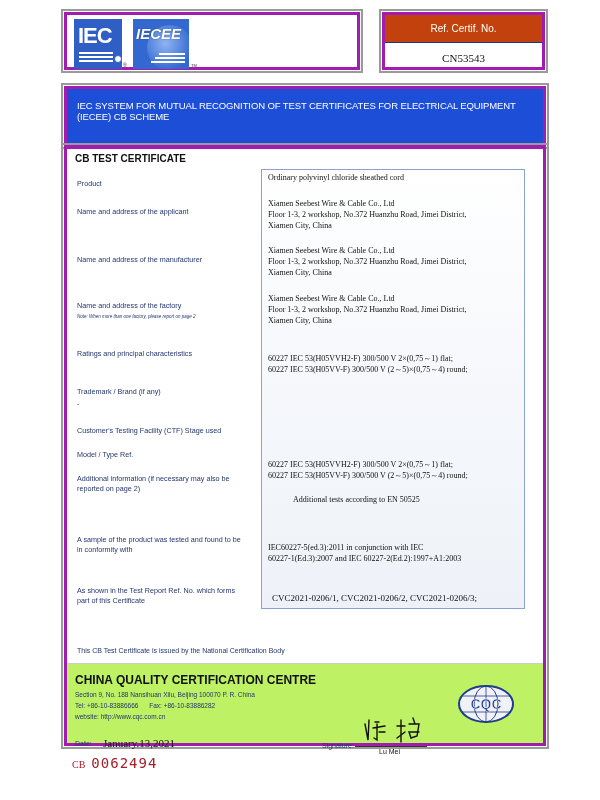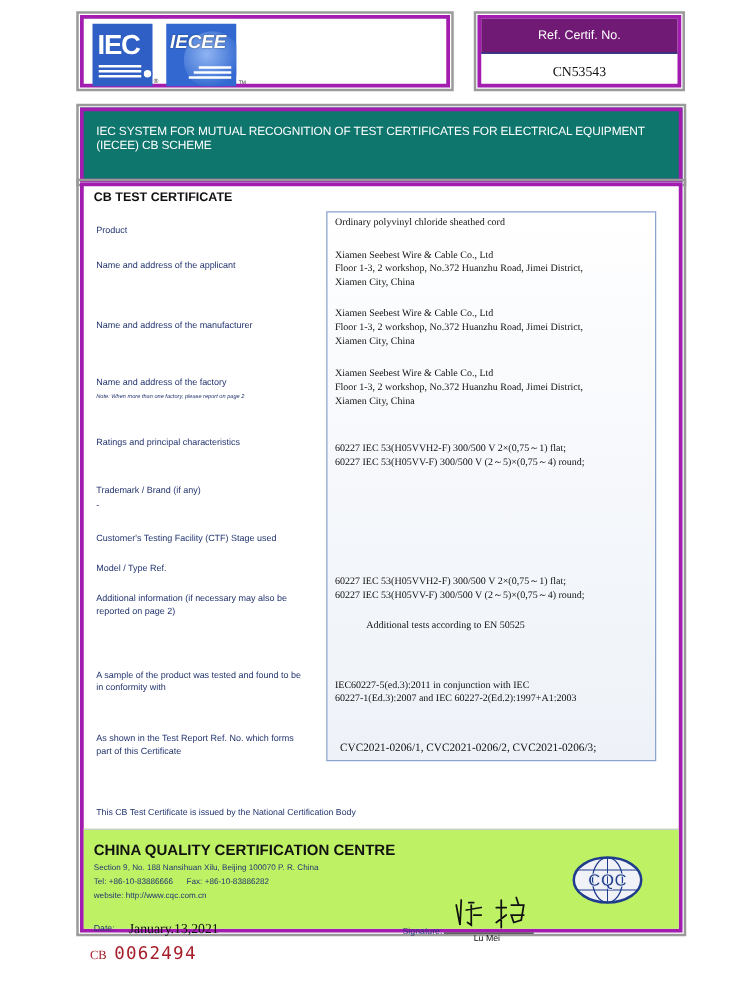--- a/index.html
+++ b/index.html
@@ -30,30 +30,30 @@
     overflow: hidden;
   }
   .logo-iecee .globe { position: absolute; left: 14px; top: 6px; width: 46px; height: 46px; border-radius: 50%; background: radial-gradient(circle at 40% 40%, #8fb4f2, #3268d0 70%); }
   .logo-iecee .txt { position: absolute; left: 3px; top: 6px; text-shadow: 0 0 1px #123; }
   .logo-iecee .line { position: absolute; right: 4px; height: 2px; background: #fff; }
   .reg-mark { position: absolute; left: 56px; top: 47px; font-size: 5px; color: #333; }
   .tm-mark { position: absolute; left: 124px; top: 48px; font-size: 4px; color: #333; }
 
   .ref-title {
     position: absolute; left: 0; top: 0; right: 0; height: 28px;
-    background: #701a75; color: #ffffff; font-size: 10px; text-align: center; line-height: 28px;
+    background: #c2410c; color: #ffffff; font-size: 10px; text-align: center; line-height: 28px;
     border-bottom: 1px solid #1a3a88;
   }
   .ref-value {
     position: absolute; left: 0; right: 0; top: 30px; height: 26px;
     text-align: center; line-height: 26px; font-family: "Liberation Serif", serif; font-size: 11px; color: #111;
   }
 
   
-  #scheme-box { left: 64px; top: 86px; width: 482px; height: 60px; background: #0f766e; }
+  #scheme-box { left: 64px; top: 86px; width: 482px; height: 60px; background: #1d4ed8; }
   .scheme-text {
     position: absolute; left: 10px; top: 11px; right: 8px;
     color: #ffffff; font-size: 9.5px; line-height: 11px; letter-spacing: -0.1px;
   }
 
   
   #body-box { left: 64px; top: 146px; width: 482px; height: 600px; background: #fff; }
   .cert-heading {
     position: absolute; left: 8px; top: 4px; font-weight: bold; font-size: 10px; color: #111;
   }

